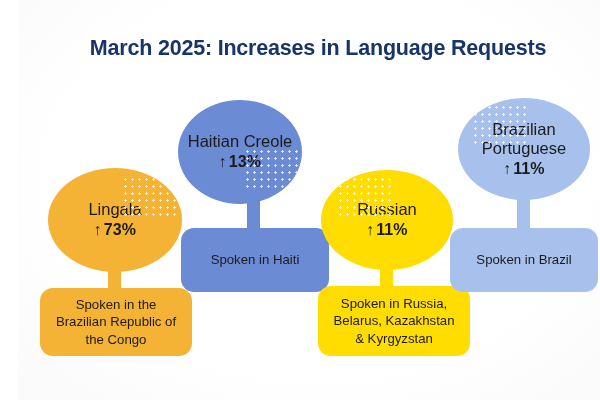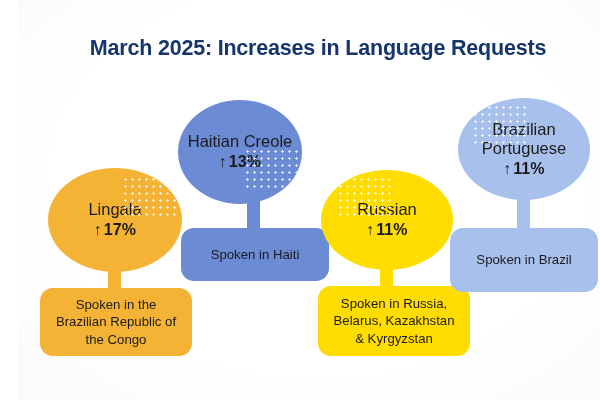--- a/index.html
+++ b/index.html
@@ -114,21 +114,21 @@
 
   
   
   #node-lingala .bubble  { left: 30px;  top: 168px; width: 134px; height: 104px; }
   #node-lingala .stem    { left: 90px;  top: 258px; height: 42px; }
   #node-lingala .caption { left: 22px;  top: 288px; width: 152px; height: 68px; }
 
   
   #node-haitian .bubble  { left: 160px; top: 100px; width: 124px; height: 104px; }
   #node-haitian .stem    { left: 229px; top: 190px; height: 44px; }
-  #node-haitian .caption { left: 163px; top: 228px; width: 148px; height: 53px; }
+  #node-haitian .caption { left: 163px; top: 228px; width: 148px; height: 64px; }
 
   
   #node-russian .bubble  { left: 303px; top: 170px; width: 132px; height: 100px; }
   #node-russian .stem    { left: 362px; top: 258px; height: 38px; }
   #node-russian .caption { left: 300px; top: 286px; width: 152px; height: 70px; }
 
   
   #node-brazilian .bubble  { left: 440px; top: 98px;  width: 132px; height: 102px; }
   #node-brazilian .stem    { left: 499px; top: 188px; height: 46px; }
   #node-brazilian .caption { left: 432px; top: 228px; width: 148px; height: 64px; }
@@ -139,21 +139,21 @@
 <div class="infographic">
 
   <div class="title">March 2025: Increases in Language Requests</div>
 
   <div class="node" id="node-lingala">
     <div class="stem" style="background:#f5b335;"></div>
     <div class="bubble" style="background:#f5b335;">
       <span class="dots tr"></span>
       <div class="lang">Lingala</div>
       <div class="stat">
-        <span class="arrow">↑</span><span class="pct">17%</span>
+        <span class="arrow">↑</span><span class="pct">73%</span>
       </div>
     </div>
     <div class="caption" style="background:#f5b335;">Spoken in the Brazilian Republic of the Congo</div>
   </div>
 
   <div class="node" id="node-haitian">
     <div class="stem" style="background:#6b8bd4;"></div>
     <div class="bubble" style="background:#6b8bd4;">
       <span class="dots br"></span>
       <div class="lang">Haitian Creole</div>

